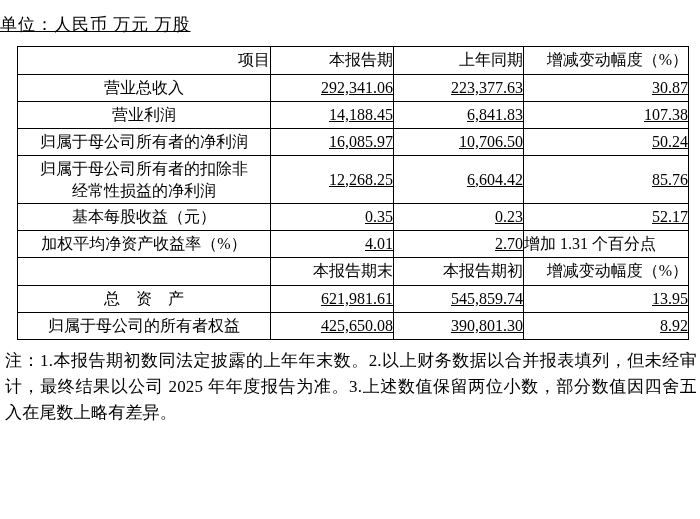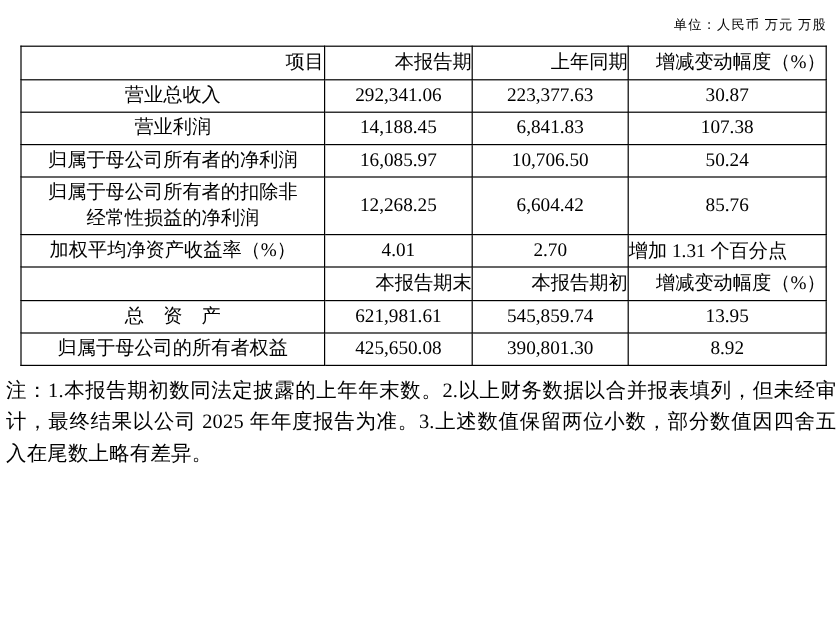--- a/index.html
+++ b/index.html
@@ -11,23 +11,24 @@
     position: relative;
     width: 700px;
     height: 519px;
     background: #ffffff;
     color: #000000;
     font-family: "Liberation Serif", "DejaVu Serif", serif;
     overflow: hidden;
   }
   .unit-line {
     padding: 13px 11px 0 0;
-    text-align: right;
-    font-size: 11px;
+    text-align: left;
+    font-size: 17px;
     letter-spacing: 1px;
+    text-decoration: underline;
   }
   table.fin {
     margin: 10px 0 0 17px;
     width: 671px;
     border-collapse: collapse;
     table-layout: fixed;
     font-size: 16px;
   }
   table.fin td {
     border: 1px solid #000000;
@@ -41,22 +42,23 @@
     text-align: center;
     white-space: pre-line;
     line-height: 22px;
     padding: 2px 4px;
   }
   td.hcell {
     text-align: right;
     padding: 2px 4px;
   }
   td.num {
-    text-align: center;
+    text-align: right;
     padding-right: 8px;
+    text-decoration: underline;
   }
   td.ctr {
     text-align: left;
     padding: 2px 4px;
   }
   .notes {
     margin: 8px 3px 0 5px;
     font-size: 17px;
     line-height: 26px;
     text-align: justify;
@@ -109,20 +111,26 @@
     </tr>
 
     <tr class="tall">
       <td class="lbl">归属于母公司所有者的扣除非
 经常性损益的净利润</td>
       <td class="num">12,268.25</td>
       <td class="num">6,604.42</td>
       <td class="num">85.76</td>
     </tr>
 
+    <tr class="row">
+      <td class="lbl">基本每股收益（元）</td>
+      <td class="num">0.35</td>
+      <td class="num">0.23</td>
+      <td class="num">52.17</td>
+    </tr>
 
     <tr class="row">
       <td class="lbl">加权平均净资产收益率（%）</td>
       <td class="num">4.01</td>
       <td class="num">2.70</td>
       <td class="ctr">增加 1.31 个百分点</td>
     </tr>
 
     <tr class="hdr">
       <td class="hcell"></td>

